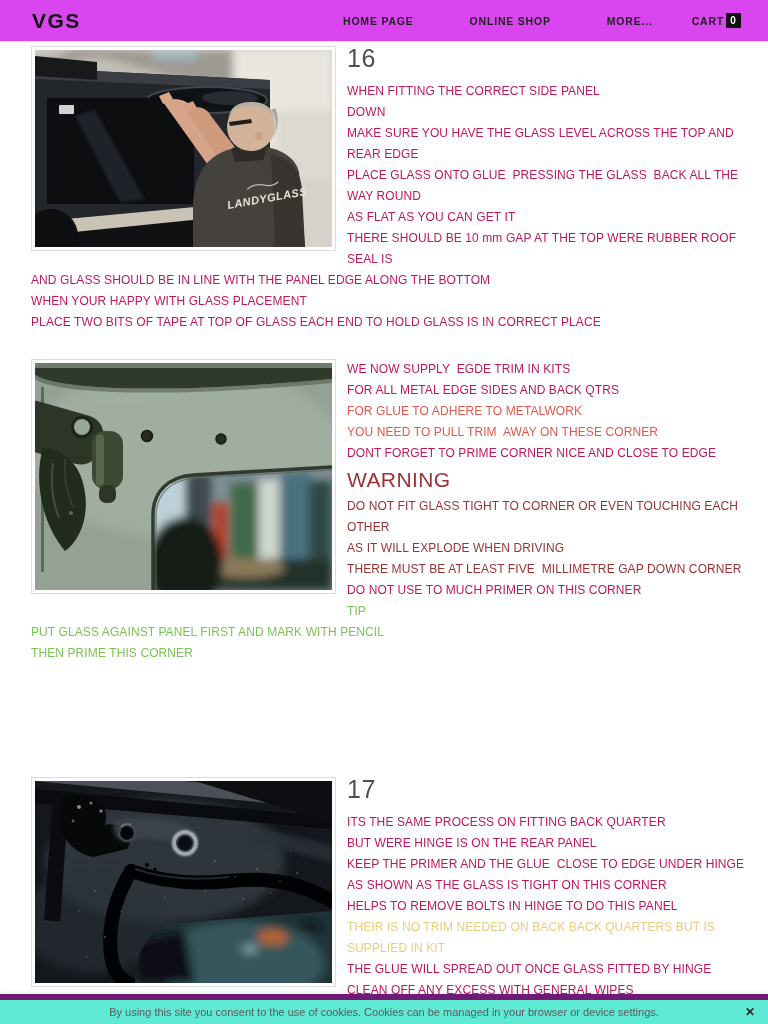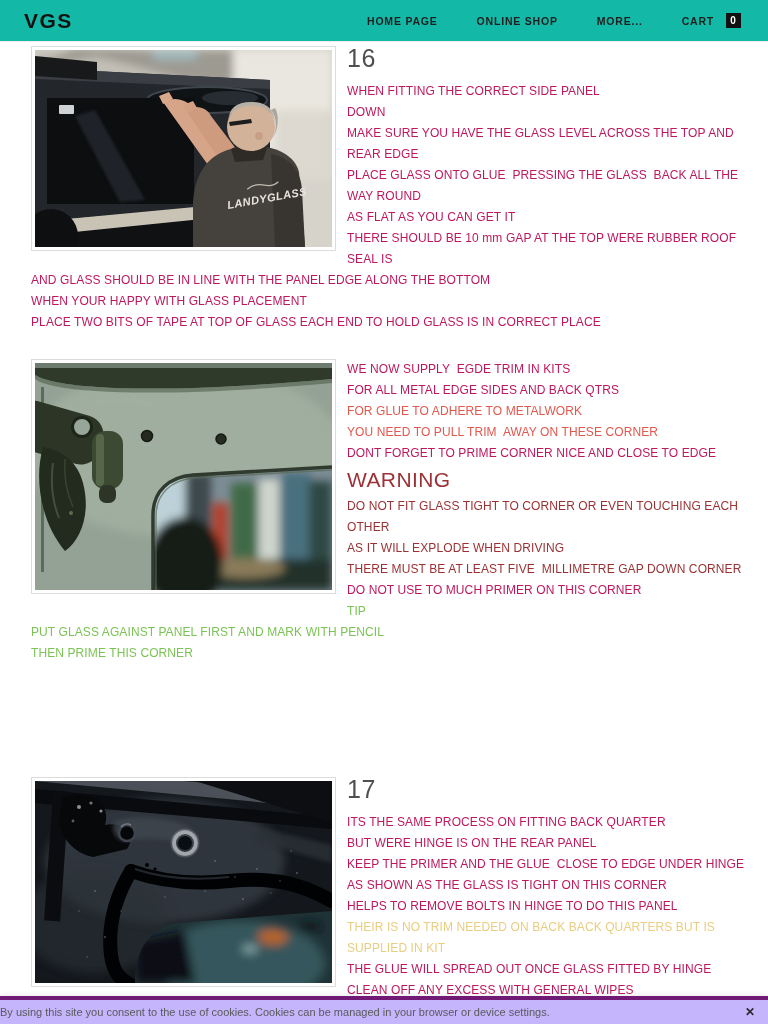--- a/index.html
+++ b/index.html
@@ -3,28 +3,28 @@
 <meta charset="utf-8">
 <style>
   html,body{margin:0;padding:0;}
   body{
     width:768px;height:1024px;overflow:hidden;position:relative;
     background:#ffffff;font-family:"Liberation Sans",sans-serif;
   }
   
   .site-header{
     height:41px;display:flex;align-items:center;justify-content:space-between;
-    padding:0 27px 0 24px;border-bottom:1px solid #ececec;background:#14b8a6;
+    padding:0 27px 0 32px;border-bottom:1px solid #ececec;background:#d946ef;
   }
   .logo{font-size:21px;font-weight:800;letter-spacing:1.5px;color:#111;}
-  .nav{display:flex;align-items:flex-start;gap:39px;list-style:none;margin:0;padding:0;}
+  .nav{display:flex;align-items:flex-start;gap:56px;list-style:none;margin:0;padding:0;}
   .nav li, .cart{
     font-size:10.5px;font-weight:700;letter-spacing:0.8px;color:#1f1f1f;cursor:pointer;
   }
-  .cart{display:flex;align-items:center;gap:12px;margin-left:39px;}
+  .cart{display:flex;align-items:center;gap:2px;margin-left:39px;}
   .cart-badge{
     background:#111;color:#fff;width:15px;height:15px;display:flex;
     align-items:center;justify-content:center;font-size:10px;font-weight:700;
   }
   .header-right{display:flex;align-items:center;}
   
   main{padding:4px 31px 0 31px;}
   .section-row{display:flex;gap:11px;align-items:flex-start;}
   .photo-frame{flex:0 0 auto;border:1px solid #dcdcdc;padding:3px;background:#fff;line-height:0;}
   .col{flex:1;min-width:0;}
@@ -37,23 +37,23 @@
   .red{color:#e2574e;}
   .darkred{color:#9c3134;}
   .green{color:#7cc356;}
   .gold{color:#e9cd80;}
   .warnhead{font-size:21px;line-height:24px;padding:4px 0;color:#9c3136;letter-spacing:0.4px;white-space:pre;}
   .sec-2{margin-top:26px;}
   .sec-3{margin-top:113px;}
   .full-lines{width:100%;}
   
   .cookie-bar{
-    position:absolute;left:0;right:0;bottom:0;height:24px;background:#c4b5fd;
-    border-top:4px solid #701a75;box-shadow:0 -2px 5px rgba(0,0,0,0.07);
-    display:flex;align-items:center;
+    position:absolute;left:0;right:0;bottom:0;height:24px;background:#5eead4;
+    border-top:6px solid #701a75;box-shadow:0 -2px 5px rgba(0,0,0,0.07);
+    display:flex;align-items:center;justify-content:center;
     font-size:11px;color:#5a5a5a;z-index:5;
   }
   .cookie-close{
     position:absolute;right:13px;top:50%;transform:translateY(-50%);
     font-size:12px;color:#2b2b2b;font-weight:700;cursor:pointer;line-height:1;
   }
 </style>
 </head>
 <body>
 

